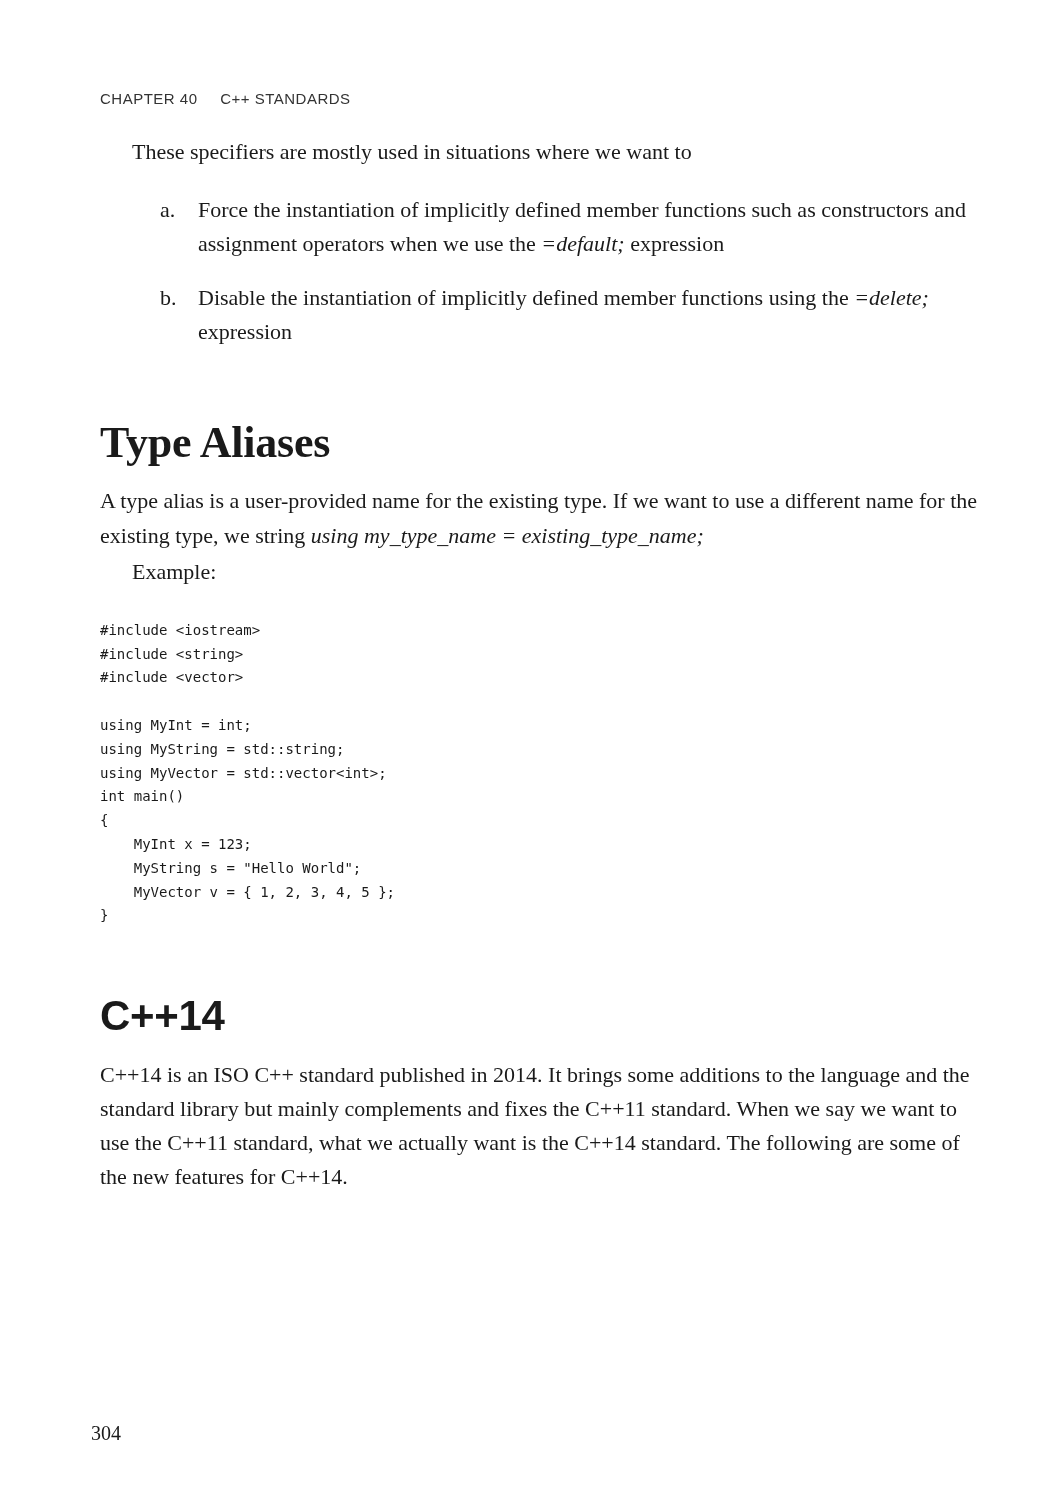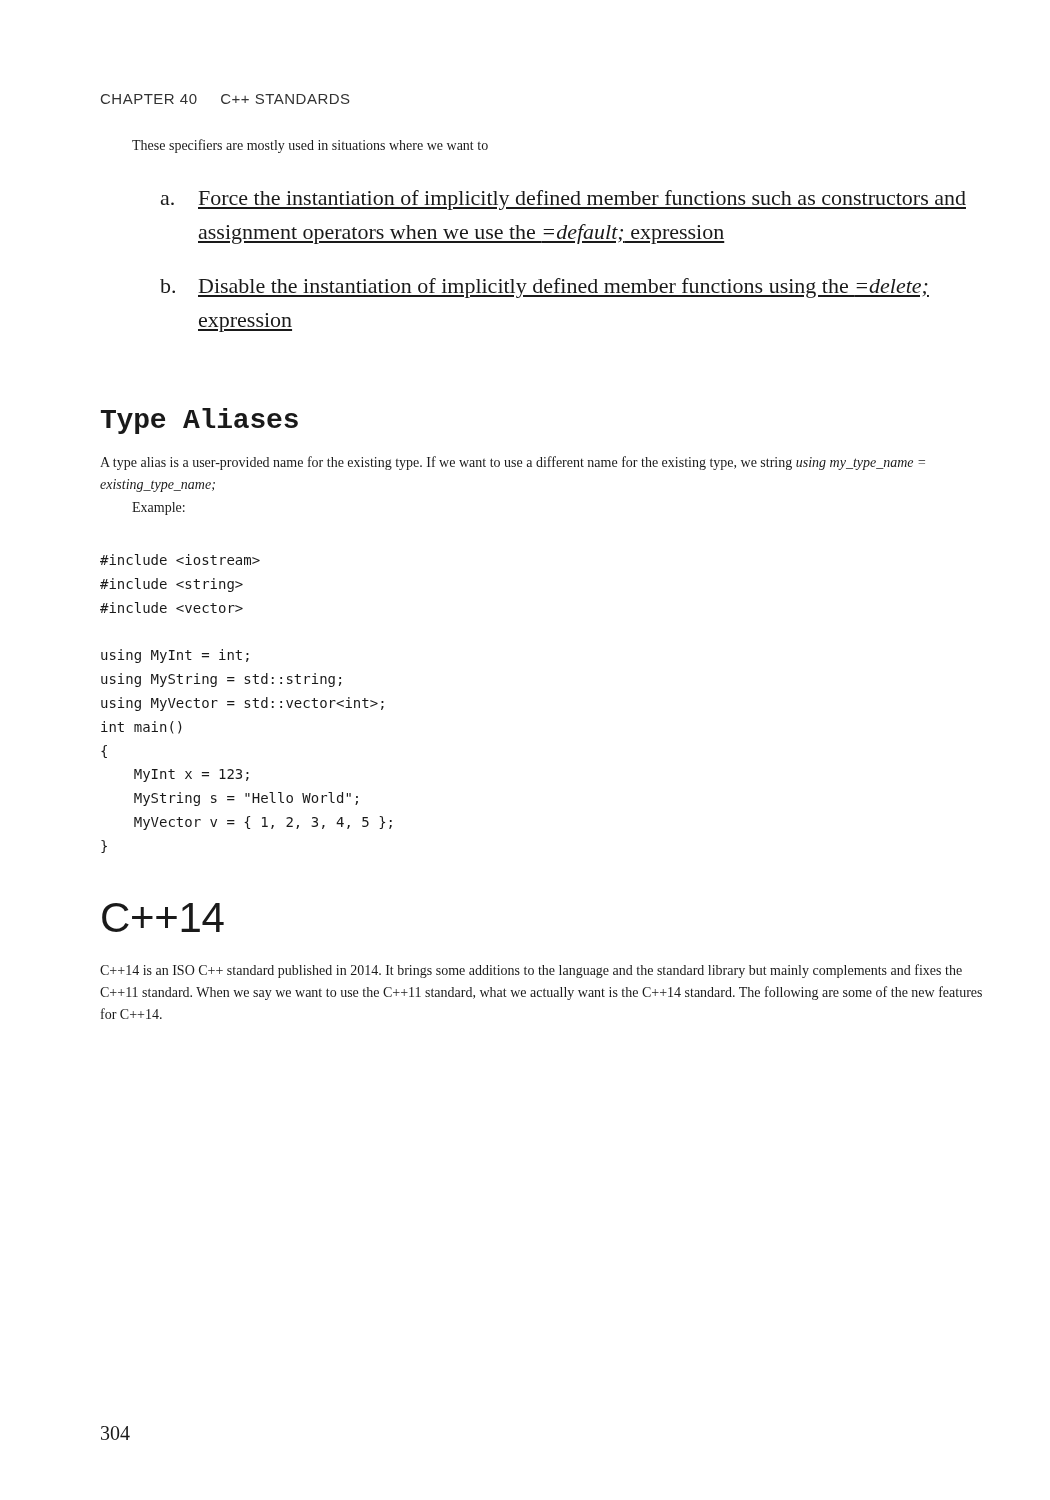--- a/index.html
+++ b/index.html
@@ -23,21 +23,21 @@
     font-family: "Helvetica Neue", Arial, sans-serif;
     font-size: 15px;
     letter-spacing: 0.5px;
     color: #333;
     margin-bottom: 28px;
   }
   .running-head .chap {
     margin-right: 18px;
   }
   .body-text {
-    font-size: 14px;
+    font-size: 22px;
     line-height: 1.55;
     margin: 0 0 14px 0;
   }
   .indent {
     text-indent: 32px;
   }
   .list {
     margin: 10px 0 16px 0;
   }
   .list-item {
@@ -46,47 +46,46 @@
   }
   .list-marker {
     flex: 0 0 38px;
     font-size: 22px;
     line-height: 1.55;
   }
   .list-body {
     flex: 1;
     font-size: 22px;
     line-height: 1.55;
-    text-decoration: underline;
   }
   h2.section {
-    font-family: Liberation Mono, monospace;
+    font-family: Liberation Serif, serif;
     font-weight: 700;
-    font-size: 28px;
+    font-size: 44px;
     margin: 32px 0 16px 0;
     letter-spacing: -0.2px;
   }
   h1.chapter {
     font-family: "Helvetica Neue", Arial, sans-serif;
-    font-weight: 400;
+    font-weight: 700;
     font-size: 42px;
-    margin: 28px 0 18px 0;
+    margin: 56px 0 18px 0;
     letter-spacing: -0.3px;
   }
   .code-block {
     font-family: "Menlo", "Consolas", "DejaVu Sans Mono", monospace;
     font-size: 14px;
     line-height: 1.7;
     white-space: pre;
     margin: 16px 0 8px 0;
   }
   .italic { font-style: italic; }
   .page-number {
     position: absolute;
-    left: 100px;
+    left: 91px;
     bottom: 55px;
     font-size: 20px;
   }
 </style>
 </head>
 <body>
 
 <div class="page">
 
   <div class="running-head">

